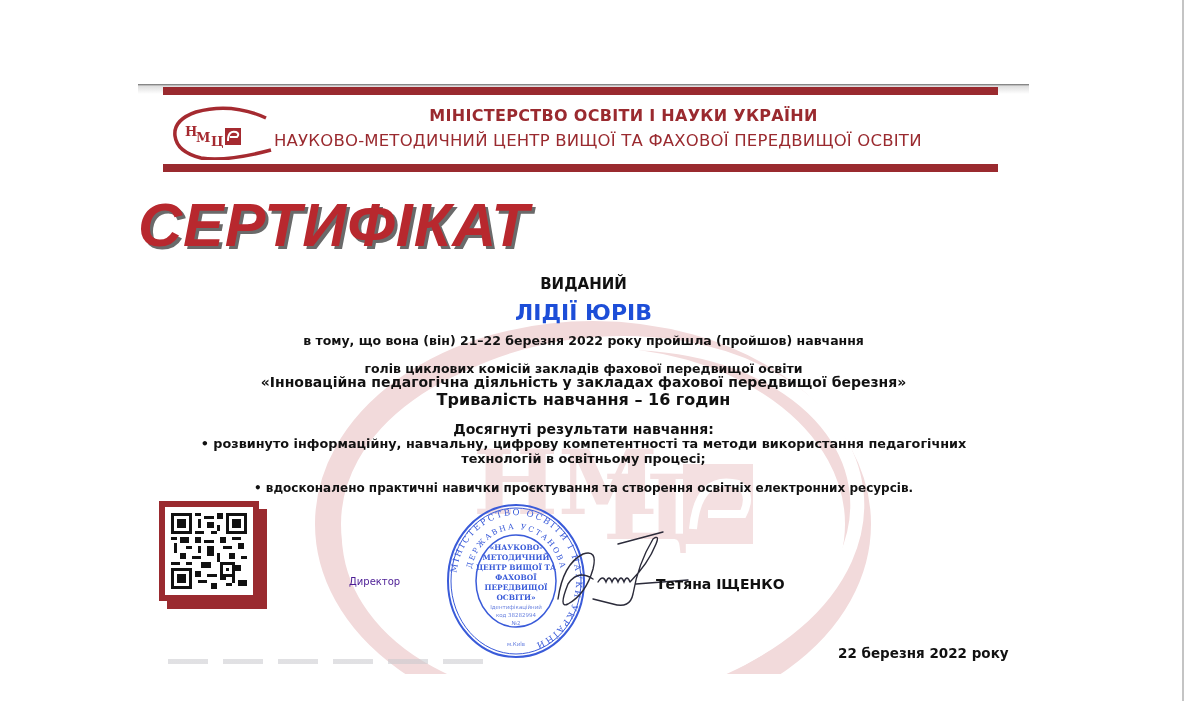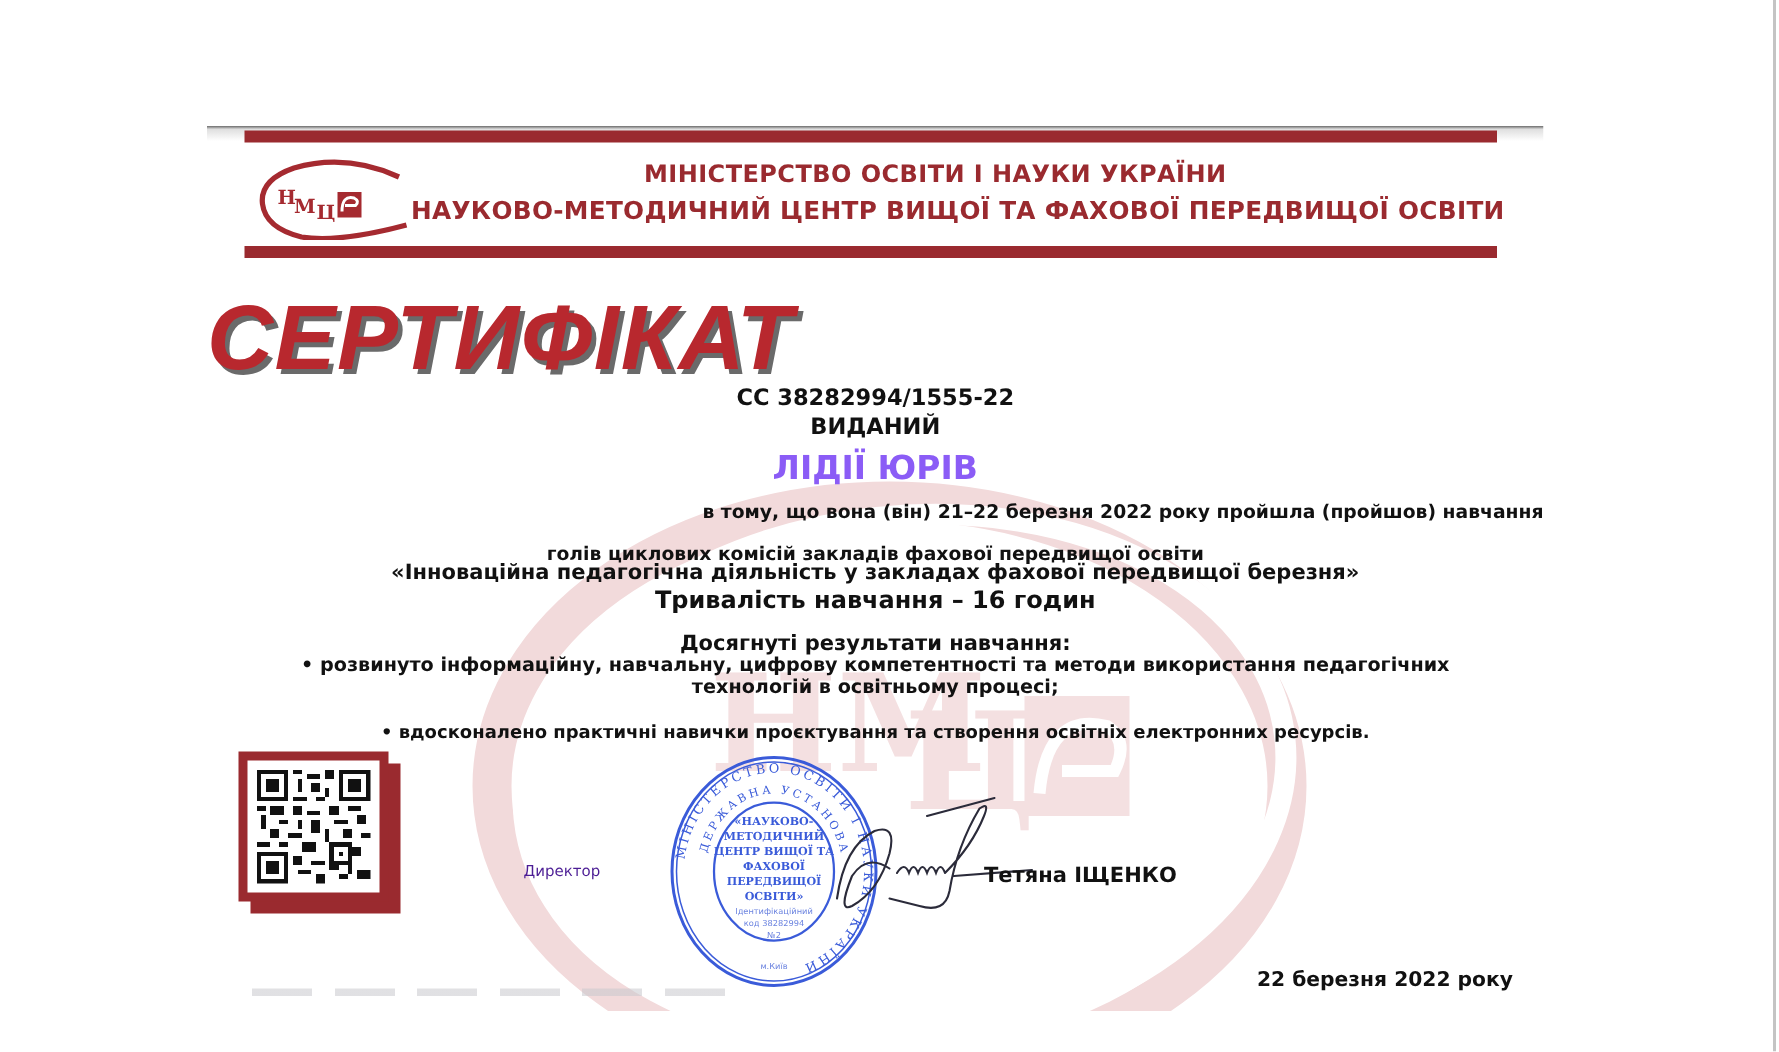--- a/index.html
+++ b/index.html
@@ -85,21 +85,21 @@
       box-sizing: border-box;
       font-weight: bold;
       font-size: 16px;
       color: #9a2a2f;
       letter-spacing: 0.3px;
     }
     .header-line2 {
       position: absolute;
       left: 136px;
       top: 47px;
-      font-weight: bold;
+      font-weight: normal;
       font-size: 16.5px;
       color: #9a2a2f;
       letter-spacing: 0.2px;
       white-space: nowrap;
     }
 
     .watermark {
       position: absolute;
       left: 175px;
       top: 230px;
@@ -132,22 +132,22 @@
       position: absolute;
       left: 0;
       width: 891px;
       text-align: center;
       font-weight: bold;
       color: #111;
       white-space: nowrap;
     }
     .cert-number { top: 172px; font-size: 15px; }
     .issued-label { top: 191px; font-size: 15px; }
-    .recipient-name { top: 216px; font-size: 22px; color: #8b5cf6; }
-    .body-1 { top: 249px; font-size: 12.5px; text-align: right; }
+    .recipient-name { top: 216px; font-size: 22px; color: #1d4ed8; }
+    .body-1 { top: 249px; font-size: 12.5px; }
     .body-2 { top: 263px; font-size: 12.5px; }
     .body-3 { top: 277px; font-size: 12.5px; }
     .body-4 { top: 290px; font-size: 14px; }
     .body-5 { top: 306px; font-size: 16px; }
     .results-title { top: 337px; font-size: 14px; }
     .result-1a { top: 352px; font-size: 12.8px; }
     .result-1b { top: 367px; font-size: 12.8px; }
     .result-2 { top: 382px; font-size: 12.8px; }
     .result-3 { top: 397px; font-size: 12px; }
 
@@ -263,21 +263,20 @@
       <text x="40" y="40" font-family="DejaVu Serif, serif" font-size="13" font-weight="bold" fill="#a52a30">Ц</text>
       <rect x="54" y="22" width="16" height="17" fill="#a52a30"></rect>
       <path d="M57 35 Q57 24 65 26 Q69 28 66 31 L59 31" fill="none" stroke="#fff" stroke-width="2"></path>
     </svg>
     <div class="header-line1">МІНІСТЕРСТВО ОСВІТИ І НАУКИ УКРАЇНИ</div>
     <div class="header-line2">НАУКОВО-МЕТОДИЧНИЙ ЦЕНТР ВИЩОЇ ТА ФАХОВОЇ ПЕРЕДВИЩОЇ ОСВІТИ</div>
     <div class="red-bar bottom"></div>
 
     <div class="content">
       <div class="title">СЕРТИФІКАТ</div>
-      <div class="line cert-number">СС 38282994/1555-22</div>
       <div class="line issued-label">ВИДАНИЙ</div>
       <div class="line recipient-name">ЛІДІЇ ЮРІВ</div>
 
       <div class="line body-1">в тому, що вона (він) 21–22 березня 2022 року пройшла (пройшов) навчання</div>
       <div class="line body-3">голів циклових комісій закладів фахової передвищої освіти</div>
       <div class="line body-4">«Інноваційна педагогічна діяльність у закладах фахової передвищої березня»</div>
       <div class="line body-5">Тривалість навчання – 16 годин</div>
 
       <div class="line results-title">Досягнуті результати навчання:</div>
       <div class="line result-1a">• розвинуто інформаційну, навчальну, цифрову компетентності та методи використання педагогічних</div>

